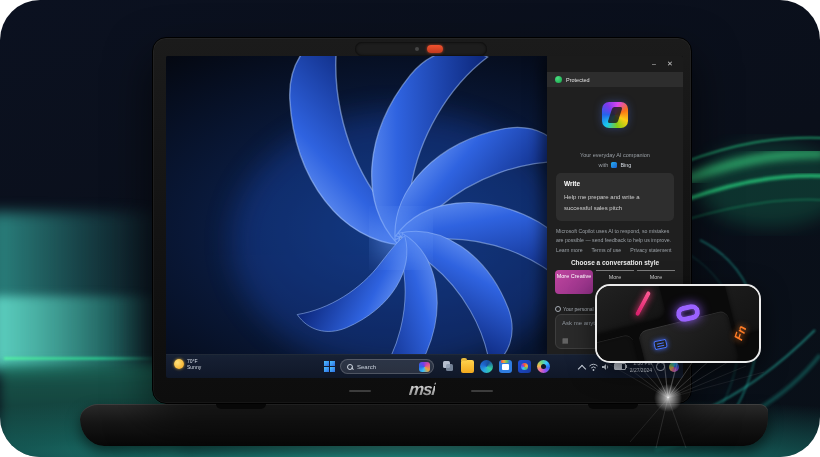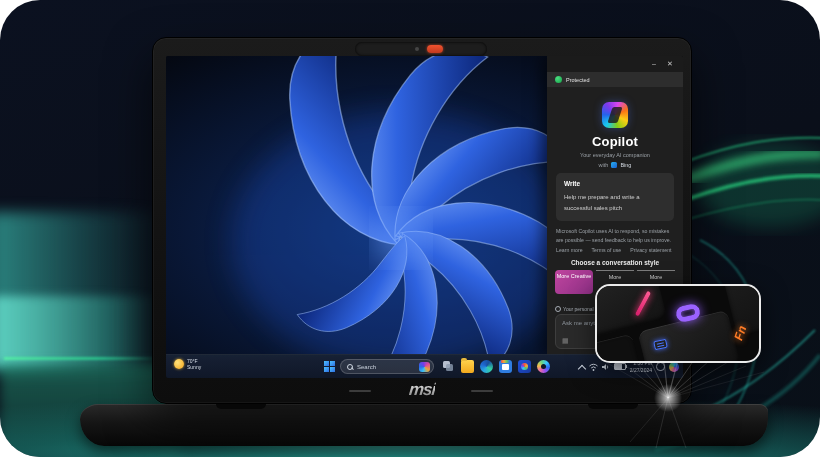--- a/index.html
+++ b/index.html
@@ -236,21 +236,20 @@
         <div class="panel">
           <div class="panel-titlebar">
             <span class="win-min">–</span>
             <span class="win-close">✕</span>
           </div>
           <div class="protected-bar">
             <span class="shield"></span>
             <span class="protected-label">Protected</span>
           </div>
           <div class="cp-logo"></div>
-          <div class="cp-title">Copilot</div>
           <div class="cp-sub">Your everyday AI companion</div>
           <div class="cp-with">
             <span>with</span>
             <span class="bing-b"></span>
             <span class="bing-word">Bing</span>
           </div>
           <div class="write-card">
             <div class="write-title">Write</div>
             <div class="write-body">Help me prepare and write a successful sales pitch</div>
           </div>

